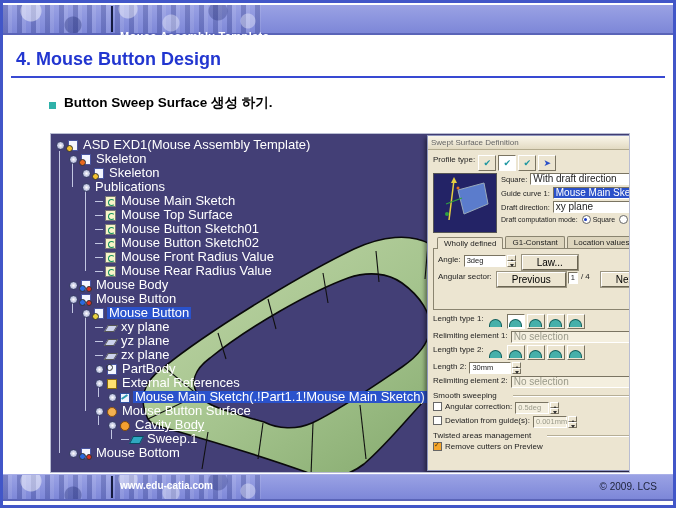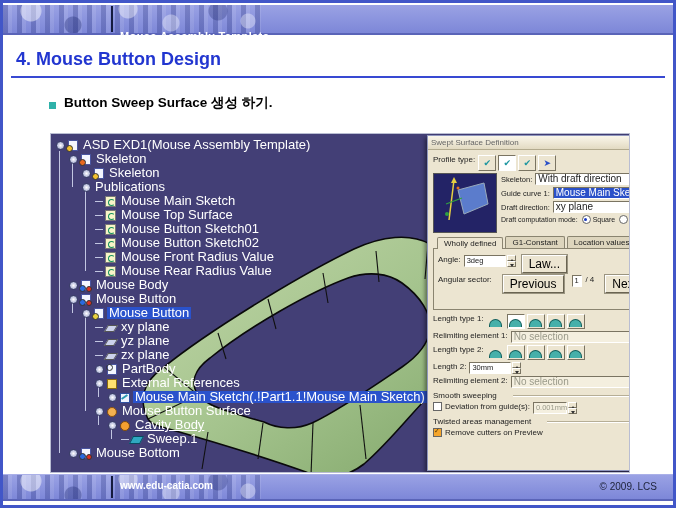--- a/index.html
+++ b/index.html
@@ -96,21 +96,21 @@
   .tabpanel{border:1px solid #8a8470;padding:4px;height:62px;box-sizing:border-box;}
   .spin{display:flex;align-items:center;}
   .spinfield{width:36px;height:10px;background:#fff;border:1px solid;border-color:#7a7462 #fff #fff #7a7462;
        font-size:7.5px;line-height:10px;padding:0 2px;}
   .spinbtns{width:9px;height:12px;display:flex;flex-direction:column;margin-left:1px;}
   .spinbtns b{flex:1;background:#ece5d1;border:1px solid;border-color:#fff #7a7462 #7a7462 #fff;position:relative;}
   .spinbtns b:after{content:"";position:absolute;left:2px;border:2px solid transparent;}
   .spinbtns b.up:after{top:1px;border-bottom:3px solid #333;}
   .spinbtns b.dn:after{top:2px;border-top:3px solid #333;}
   .pbtn{background:#ece5d1;border:1px solid;border-color:#fff #6a6452 #6a6452 #fff;box-shadow:0 0 0 1px #9a9480;
-       font-size:12px;padding:1px 6px;margin:0 8px;white-space:nowrap;}
+       font-size:10px;padding:1px 14px;margin:0 2px;white-space:nowrap;}
   .dome-btn{width:16px;height:13px;background:#ece5d1;border:1px solid;border-color:#fff #7a7462 #7a7462 #fff;
        display:flex;align-items:flex-end;justify-content:center;margin-right:2px;}
   .dome-btn.flat{border-color:transparent;background:transparent;}
   .dome-btn.sel{background:#fff;border-color:#7a7462 #fff #fff #7a7462;}
   .dome{width:11px;height:7px;border-radius:11px 11px 0 0;background:#46b0aa;border:1px solid #135f5c;border-bottom:none;margin-bottom:1px;}
   .group{display:flex;align-items:center;margin:3px 0 1px 0;}
   .group .gl{margin-right:16px;white-space:nowrap;}
   .group .gline{flex:1;height:1px;background:#b6ae96;box-shadow:0 1px 0 #fff;}
   .cb{width:7px;height:7px;background:#fff;border:1px solid #666;margin-right:3px;flex:none;}
   .cb.on{background:#f5a62c;position:relative;}
@@ -338,21 +338,21 @@
               <line x1="20" y1="6" x2="15" y2="46" stroke="#e8d040" stroke-width="1.5"></line>
               <polygon points="20,3 17,9 23,9" fill="#e8d040"></polygon>
               <polygon points="24,16 50,9 54,30 30,40" fill="#5b7ccc" stroke="#9ab" stroke-width="1"></polygon>
               <line x1="12" y1="30" x2="28" y2="24" stroke="#2fa040" stroke-width="1.2"></line>
               <circle cx="13" cy="40" r="2" fill="#2fa040"></circle>
               <circle cx="24" cy="14" r="1.5" fill="#e87020"></circle>
             </svg>
           </div>
           <div class="fcol">
             <div class="frow">
-              <span class="lab">Skeleton:</span>
+              <span class="lab">Square:</span>
               <span class="field select">
                 <span>With draft direction</span>
                 
               </span>
             </div>
             <div class="frow">
               <span class="lab">Guide curve 1:</span>
               <span class="field hl">Mouse Main Sketch</span>
             </div>
             <div class="frow">
@@ -446,20 +446,31 @@
         <div class="row">
           <span class="lab">Relimiting element 2:</span>
           <span class="field dis">No selection</span>
         </div>
         <div class="group">
           <span class="gl">Smooth sweeping</span>
           <span class="gline"></span>
         </div>
         <div class="row">
           <span class="cb"></span>
+          <span class="lab">Angular correction:</span>
+          <span class="spin">
+            <span class="spinfield" style="width:28px;color:#9a9a8a;background:#f4efdf;">0.5deg</span>
+            <span class="spinbtns">
+                <b class="up"></b>
+                <b class="dn"></b>
+              </span>
+          </span>
+        </div>
+        <div class="row">
+          <span class="cb"></span>
           <span class="lab">Deviation from guide(s):</span>
           <span class="spin">
             <span class="spinfield" style="width:28px;color:#9a9a8a;background:#f4efdf;">0.001mm</span>
             <span class="spinbtns">
                 <b class="up"></b>
                 <b class="dn"></b>
               </span>
           </span>
         </div>
         <div class="group">

